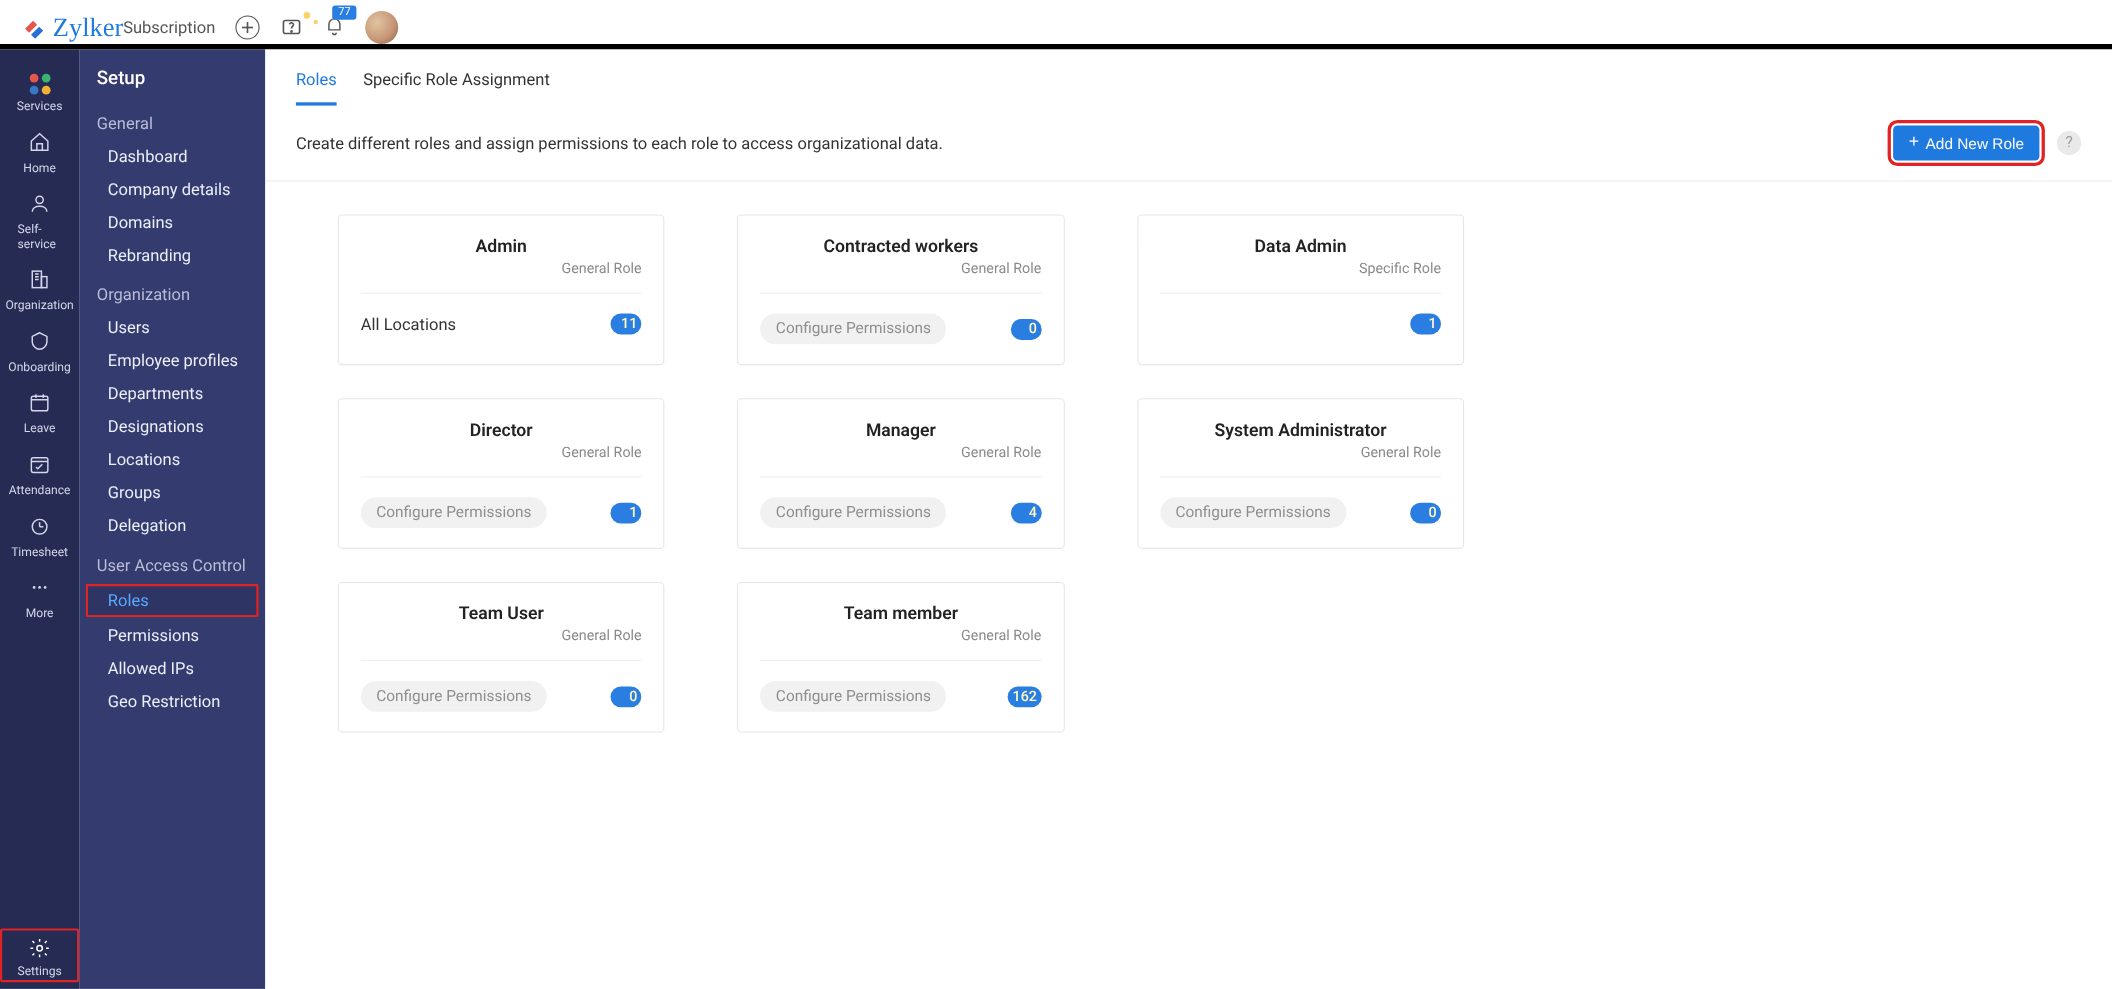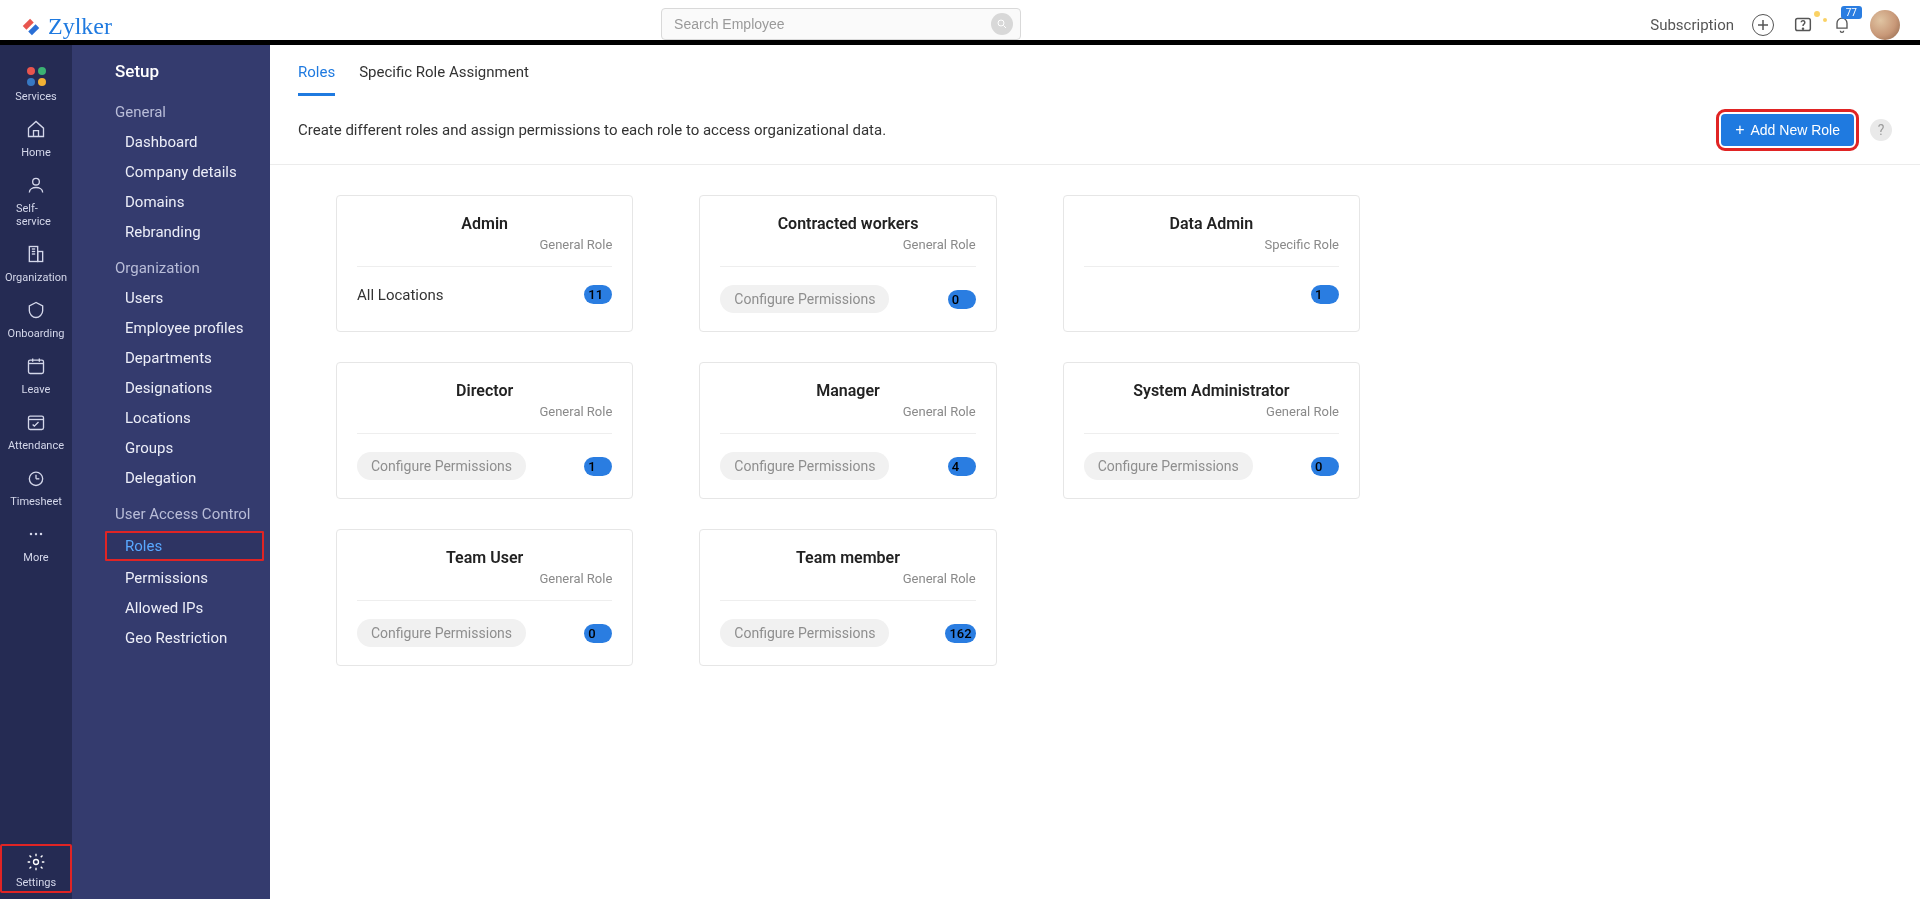--- a/index.html
+++ b/index.html
@@ -33,21 +33,21 @@
   .rail { width:72px; background:#252b53; color:#c0c4de; display:flex; flex-direction:column; align-items:center; padding-top:14px; }
   .rail-item { width:72px; display:flex; flex-direction:column; align-items:center; gap:4px; padding:8px 16px; cursor:pointer; font-size:11px; color:#d4d7ea; }
   .rail-item svg { width:20px; height:20px; }
   .rail-item.services-icon .dots { display:grid; grid-template-columns:repeat(2,8px); gap:3px; }
   .rail-item.services-icon .dots span { width:8px; height:8px; border-radius:50%; }
   .d1{background:#e8554e;} .d2{background:#3bb273;} .d3{background:#3778c2;} .d4{background:#f2b134;}
   .rail-spacer { flex:1; }
   .rail-settings { border:2px solid #e02424; border-radius:2px; padding:6px 2px 2px; margin-bottom:6px; }
 
   
-  .sidepanel { width:198px; background:#343b6e; color:#e3e5f1; overflow-y:auto; position:relative; font-size:15px;padding-left:27px; }
+  .sidepanel { width:169px; background:#343b6e; color:#e3e5f1; overflow-y:auto; position:relative; font-size:15px; }
   .sidepanel::-webkit-scrollbar { width:10px; }
   .sidepanel::-webkit-scrollbar-thumb { background:#888; border-radius:5px; }
   .sp-heading { padding:16px 16px 10px; font-size:17px; font-weight:500; color:#fff; }
   .sp-section { padding:12px 16px 6px; color:#b9bdd8; font-size:15px; }
   .sp-link { padding:6px 16px 6px 26px; color:#eceef8; cursor:pointer; font-size:15px; }
   .sp-link.active { color:#59a8ff; background:#2e3463; }
   .sp-link.hl { outline:2px solid #e02424; outline-offset:-2px; margin:2px 6px; padding:6px 10px 6px 20px; border-radius:1px; }
 
   
   .content { flex:1; overflow:auto; background:#fff; }
@@ -59,48 +59,39 @@
   .add-btn { background:#1f7ae0; color:#fff; border:none; border-radius:4px; padding:8px 14px; font-size:14px; display:flex; align-items:center; gap:6px; cursor:pointer; outline:3px solid #e02424; outline-offset:2px; }
   .help-circle { width:22px; height:22px; border-radius:50%; background:#e9e9e9; color:#9b9b9b; display:flex; align-items:center; justify-content:center; margin-left:16px; font-size:14px; }
 
   .cards { display:grid; grid-template-columns:repeat(3, minmax(0, 1fr)); gap:30px; padding:30px; max-width:1120px; }
   .card { border:1px solid #e6e6e6; border-radius:4px; padding:18px 20px 18px; background:#fff;margin-left:36px; }
   .card h3 { text-align:center; font-size:16px; font-weight:600; color:#222; }
   .card .subtitle { text-align:right; font-size:13px; color:#8a8a8a; margin-top:4px; padding-bottom:14px; border-bottom:1px solid #eee; }
   .card-row { display:flex; align-items:center; justify-content:space-between; margin-top:18px; }
   .chip { background:#f1f1f1; color:#8e8e8e; border-radius:16px; padding:6px 14px; font-size:14px; }
   .plain-loc { font-size:15px; color:#333; }
-  .count { background:#2a7de1; color:#000000; border-radius:12px; min-width:28px; text-align:left; padding:2px 4px; font-size:13px; font-weight:500; }
+  .count { background:#2a7de1; color:#fef9c3; border-radius:12px; min-width:28px; text-align:right; padding:2px 4px; font-size:13px; font-weight:500; }
   .card.noaction .card-row { justify-content:flex-end; }
 
   svg.stroke * { fill:none; stroke:currentColor; stroke-width:1.6; }
 </style>
 </head>
 <body>
 
 <div class="topbar">
   <div class="logo">
     <span class="logo-icon">
       <svg viewBox="0 0 24 24">
           <path d="M3 11 L11 3 L15 7 L7 15 Z" fill="#e8554e"></path>
           <path d="M9 17 L17 9 L21 13 L13 21 Z" fill="#2a6fd6"></path>
         </svg>
     </span>
     <span class="logo-text">Zylker</span>
   </div>
 
-  <div class="searchbox">
-    <input type="text" placeholder="Search Employee" style="">
-    <span class="s-icon">
-      <svg viewBox="0 0 24 24">
-          <circle cx="10" cy="10" r="6" fill="none" stroke="#fff" stroke-width="2"></circle>
-          <line x1="15" y1="15" x2="20" y2="20" stroke="#fff" stroke-width="2"></line>
-        </svg>
-    </span>
-  </div>
 
   <div class="top-right">
     <span class="sub-link">Subscription</span>
     <span class="circ-btn">
       <svg viewBox="0 0 10 10">
           <line x1="5" y1="0" x2="5" y2="10" stroke-width="1.5"></line>
           <line x1="0" y1="5" x2="10" y2="5" stroke-width="1.5"></line>
         </svg>
     </span>
     <span class="help-btn">

